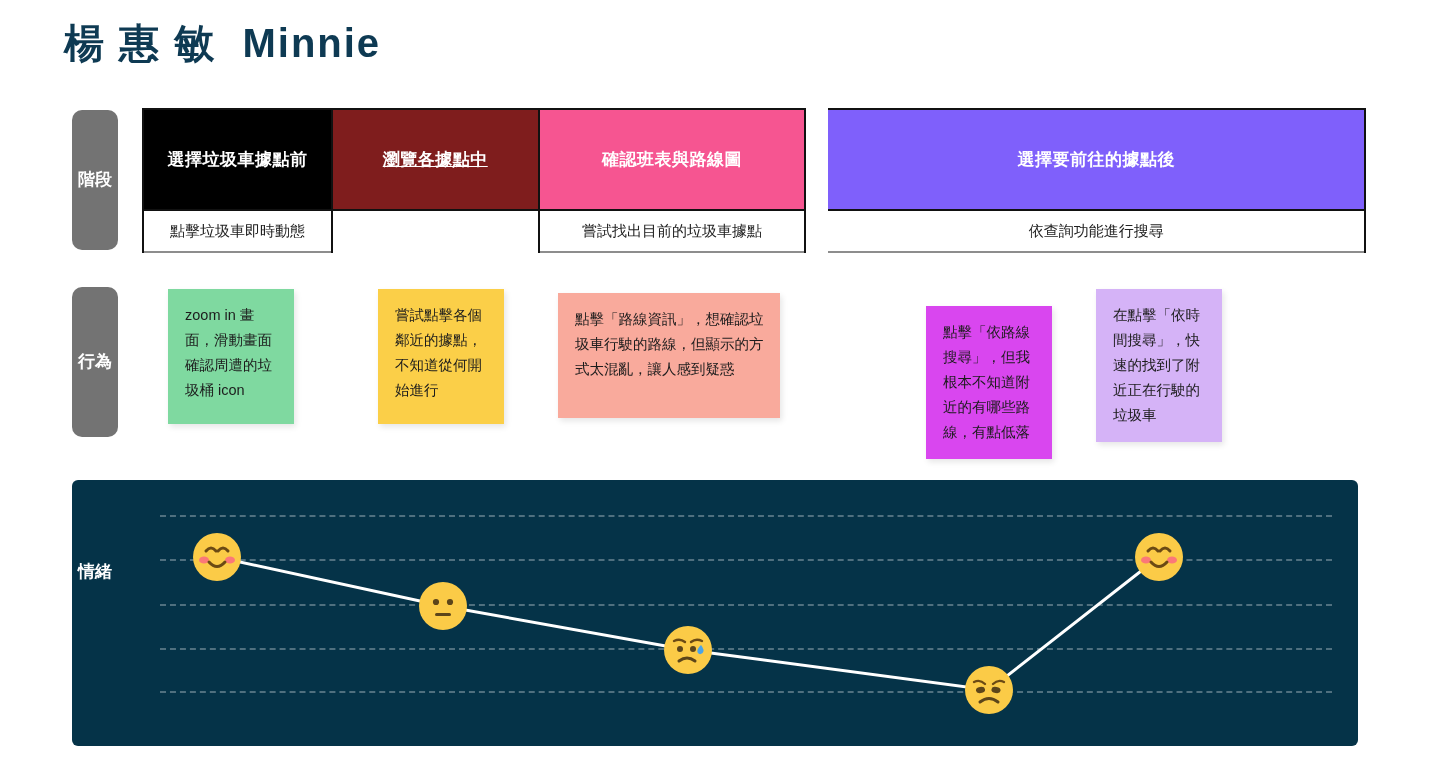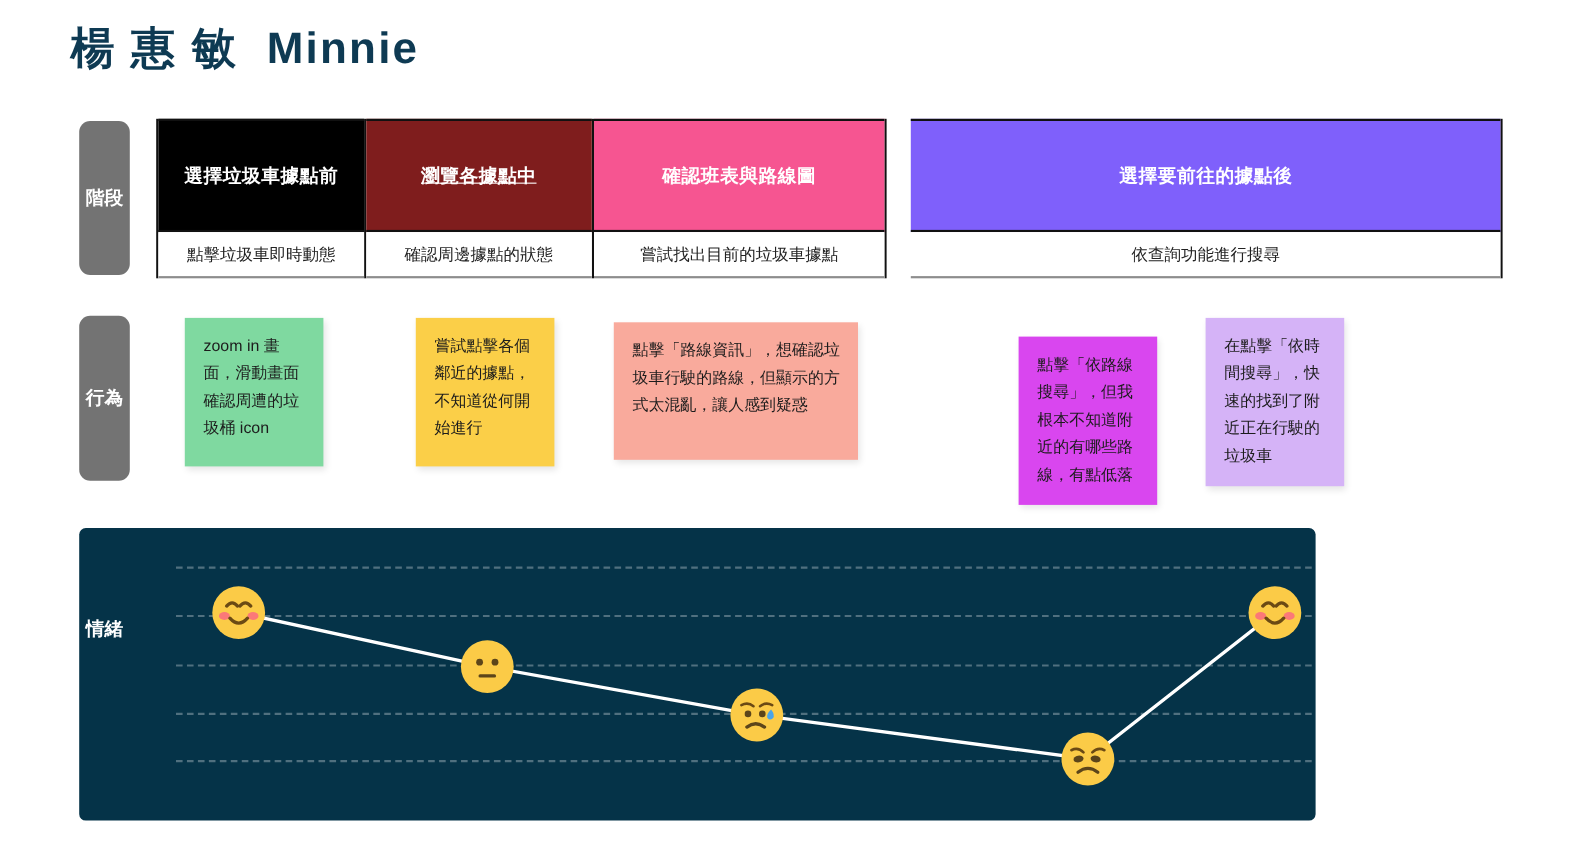--- a/index.html
+++ b/index.html
@@ -75,22 +75,22 @@
     padding:14px 16px 14px 17px;
     font-size:14.5px;line-height:1.72;
     color:#1c1c1c;
     box-shadow:2px 3px 6px rgba(0,0,0,.10);
     pointer-events:auto;
     word-break:break-word;
   }
 
   
   .emotion-panel{
-    position:absolute;left:72px;top:480px;width:1124px;height:266px;
-    background:#053348;border-radius:6px;
+    position:absolute;left:72px;top:480px;width:1247px;height:266px;
+    background:#053348;border-radius:6px;padding-left:39px;
   }
   .grid-line{
     position:absolute;left:88px;width:1172px;height:0;
     border-top:2px dashed rgba(255,255,255,.30);
   }
   .emo-svg{position:absolute;left:0;top:0;width:1294px;height:266px;}
   .emoji{
     position:absolute;
     width:48px;height:48px;border-radius:50%;
     background:#fbcb47;
@@ -117,21 +117,20 @@
     <span>行為</span>
   </div>
 
   <div class="stage-table" id="stage-table">
       <div class="stage-col" style="width: 196px;">
         <div class="stage-head" style="background: #000000;">選擇垃圾車據點前</div>
         <div class="stage-sub sub-divider">點擊垃圾車即時動態</div>
       </div>
       <div class="stage-col" style="width: 212px;">
         <div class="stage-head" style="background: #7f1d1d; text-decoration: underline;">瀏覽各據點中</div>
-        <div class="stage-sub sub-divider">確認周邊據點的狀態</div>
       </div>
       <div class="stage-col" style="width: 274px;">
         <div class="stage-head" style="background: rgb(246, 85, 145);">確認班表與路線圖</div>
         <div class="stage-sub sub-divider">嘗試找出目前的垃圾車據點</div>
       </div>
       <div class="stage-col" style="width: 574px; padding-left: 22px;">
         <div class="stage-head" style="background: rgb(127, 96, 251);">選擇要前往的據點後</div>
         <div class="stage-sub">依查詢功能進行搜尋</div>
       </div>
     </div>

